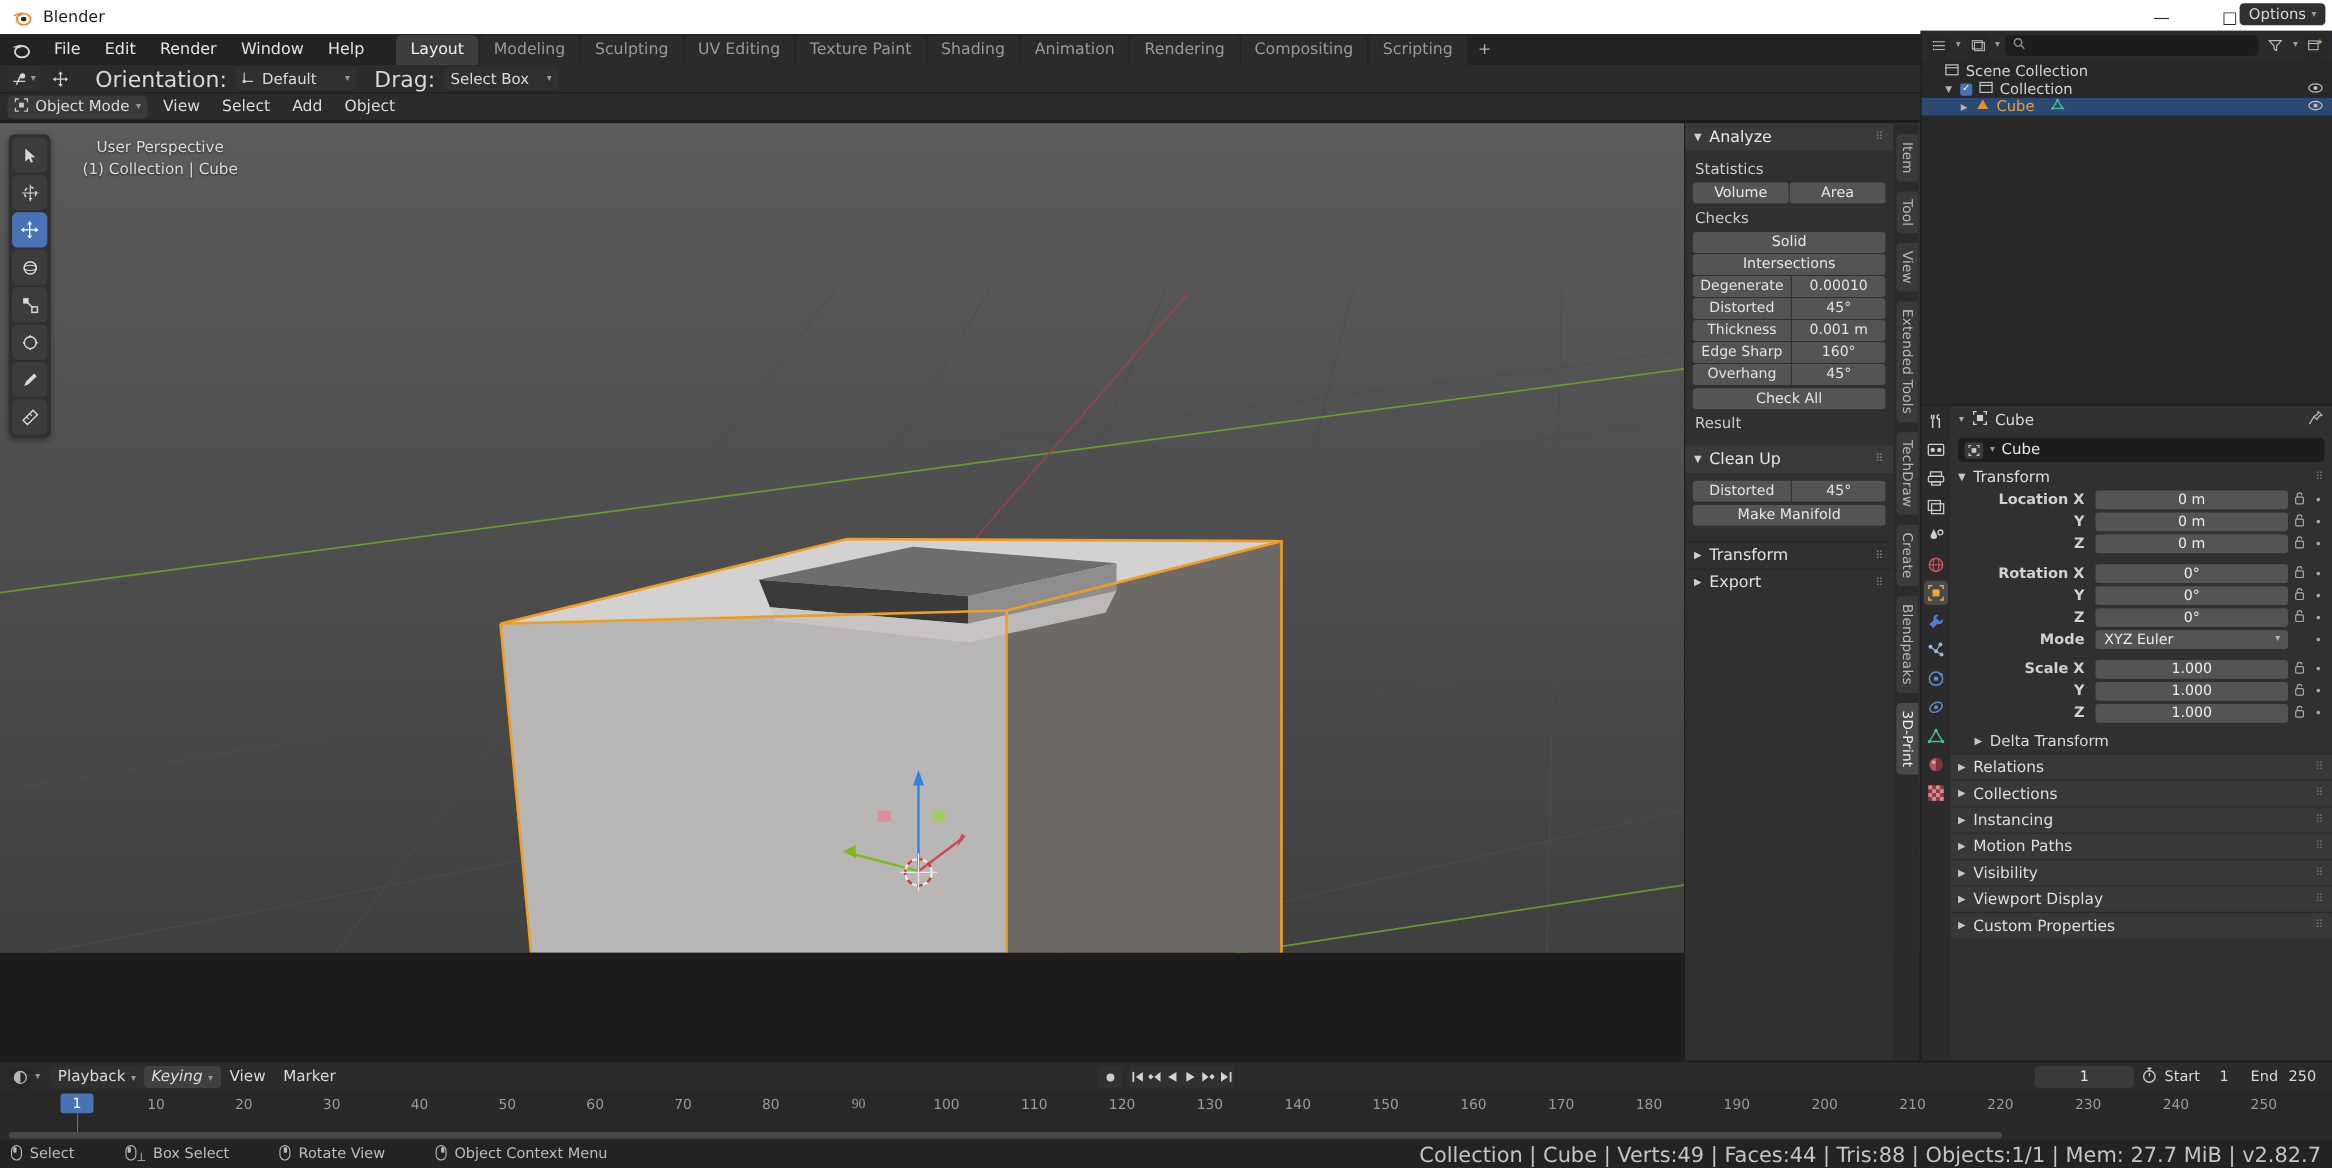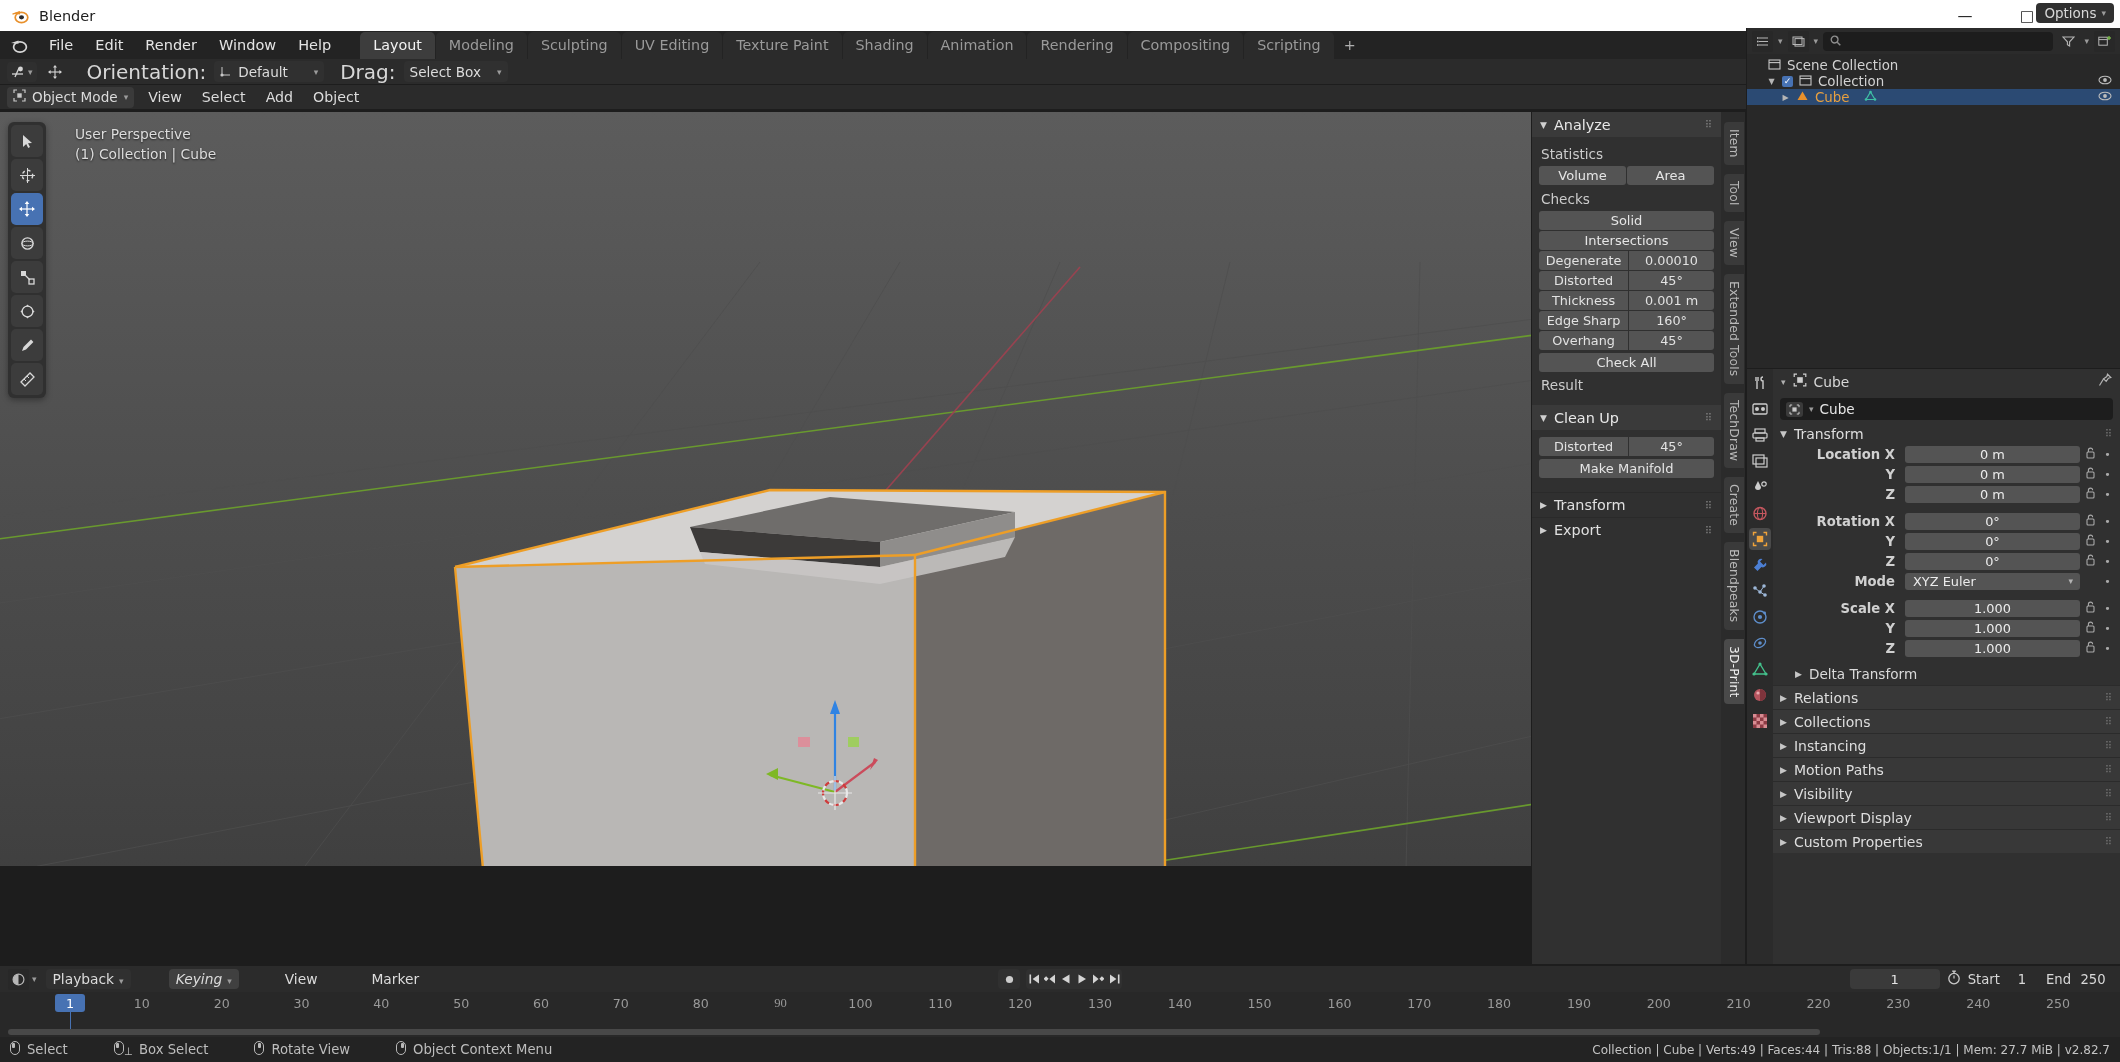--- a/index.html
+++ b/index.html
@@ -86,20 +86,21 @@
     height:25px; background:#2b2b2b; display:flex; align-items:center; gap:4px;
     padding-left:7px; position:relative; border-bottom:1px solid #1d1d1d;
   }
   .vp-menu{ font-size:14.2px; color:#dcdcdc; padding:2px 10px; border-radius:3px; }
 
   
   .viewport{
     position:absolute; left:0; top:112px; width:1745px; height:754px;
     background: linear-gradient(#585858, #3f3f3f);
     overflow:hidden;
+    text-align:center;
   }
   .vp-overlay-text{
     position:absolute; left:75px; top:12px; font-size:13.8px; color:#dddddd;
     text-shadow:0 1px 2px rgba(0,0,0,.65); line-height:20px;
   }
 
   
   .lefttools{
     position:absolute; left:8px; top:10px; width:38px;
     background:#303030; border-radius:6px; padding:3px; display:flex;
@@ -277,21 +278,21 @@
 
   
   .statusbar{
     position:absolute; left:0; bottom:0; width:2120px; height:25px; background:#232323;
     display:flex; align-items:center; padding:0 10px; font-size:13.2px; color:#bdbdbd;
   }
   .sb-item{ display:flex; align-items:center; gap:7px; margin-right:46px; }
   .mouse{ width:10px; height:14px; border:1.4px solid #b9b9b9; border-radius:5px; position:relative; }
   .mouse i{ position:absolute; width:3px; height:5px; background:#b9b9b9; top:1px; border-radius:1px; }
   .mouse.l i{ left:1px; } .mouse.m i{ left:3px; } .mouse.r i{ right:1px; }
-  .sb-right{ margin-left:auto; color:#c4c4c4; font-size:12px; }
+  .sb-right{ margin-left:auto; color:#c4c4c4; font-size:19px; }
 </style>
 </head>
 <body>
 
 <div class="app">
 
   <div class="titlebar">
     <span class="blogo">
       <svg width="19" height="19" viewBox="0 0 19 19">
         <ellipse cx="10.5" cy="11.5" rx="6.3" ry="5.1" fill="none" stroke="#e8902b" stroke-width="1.7"></ellipse>
@@ -1178,21 +1179,21 @@
 
   <div class="timeline">
     <div class="tl-hdr">
       <div class="mini-btn">
         <svg width="13" height="13" viewBox="0 0 13 13">
             <circle cx="6.5" cy="6.5" r="5.4" fill="none" stroke="#b6b6b6" stroke-width="1.2"></circle>
             <path d="M6.5 1.1 a5.4 5.4 0 0 0 0 10.8 Z" fill="#b6b6b6"></path>
           </svg>
       </div>
       <span style="font-size:9px;color:#9b9b9b;margin-right:6px">▾</span>
-      <div id="tlmenus" style="display:flex;gap:38px;">
+      <div id="tlmenus" style="display:flex;">
           <div class="tl-menu" style="background: rgb(48, 48, 48); border-radius: 4px; padding: 2px 7px;">Playback<span style="font-size: 9px; color: rgb(155, 155, 155); margin-left: 5px;">▾</span></div>
           <div class="tl-menu" style="background: #404040; border-radius: 4px; padding: 2px 7px; font-style: italic;">Keying<span style="font-size: 9px; color: rgb(155, 155, 155); margin-left: 5px;">▾</span></div>
           <div class="tl-menu">View</div>
           <div class="tl-menu">Marker</div>
         </div>
 
       <div class="tl-playgrp">
         <div class="tl-rec">
           <svg width="9" height="9" viewBox="0 0 9 9">
               <circle cx="4.5" cy="4.5" r="3.6" fill="#cccccc"></circle>

